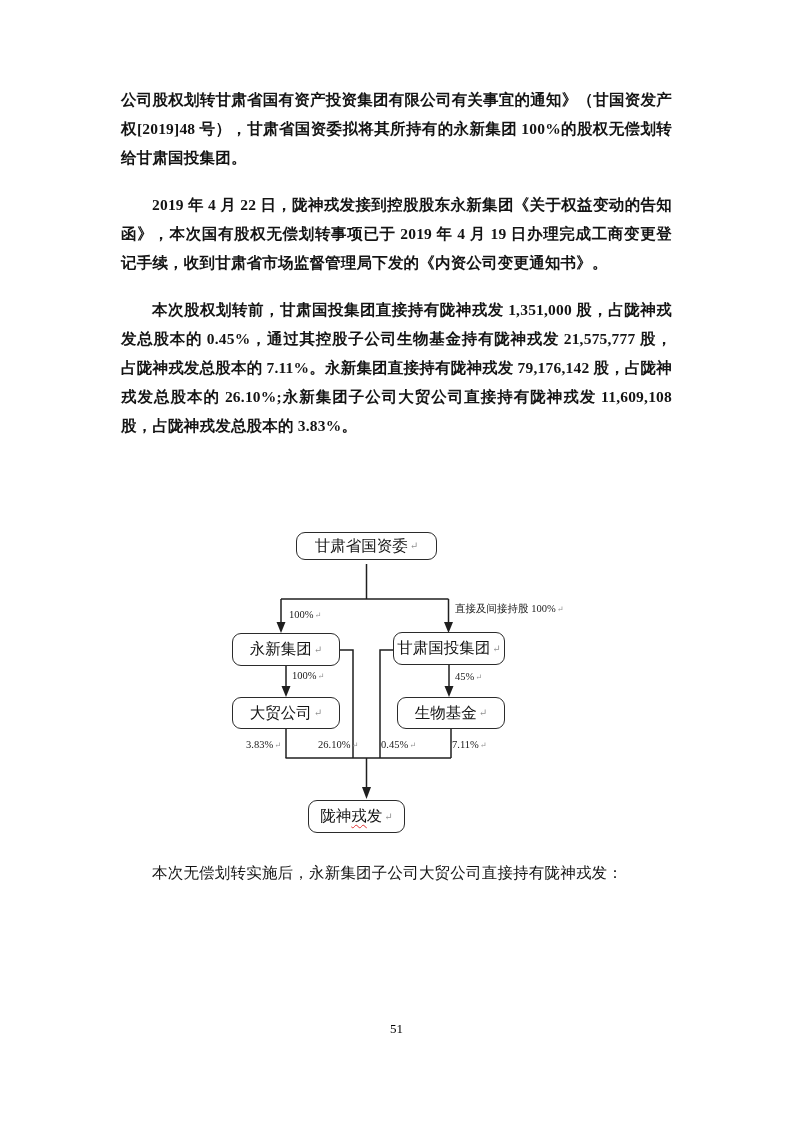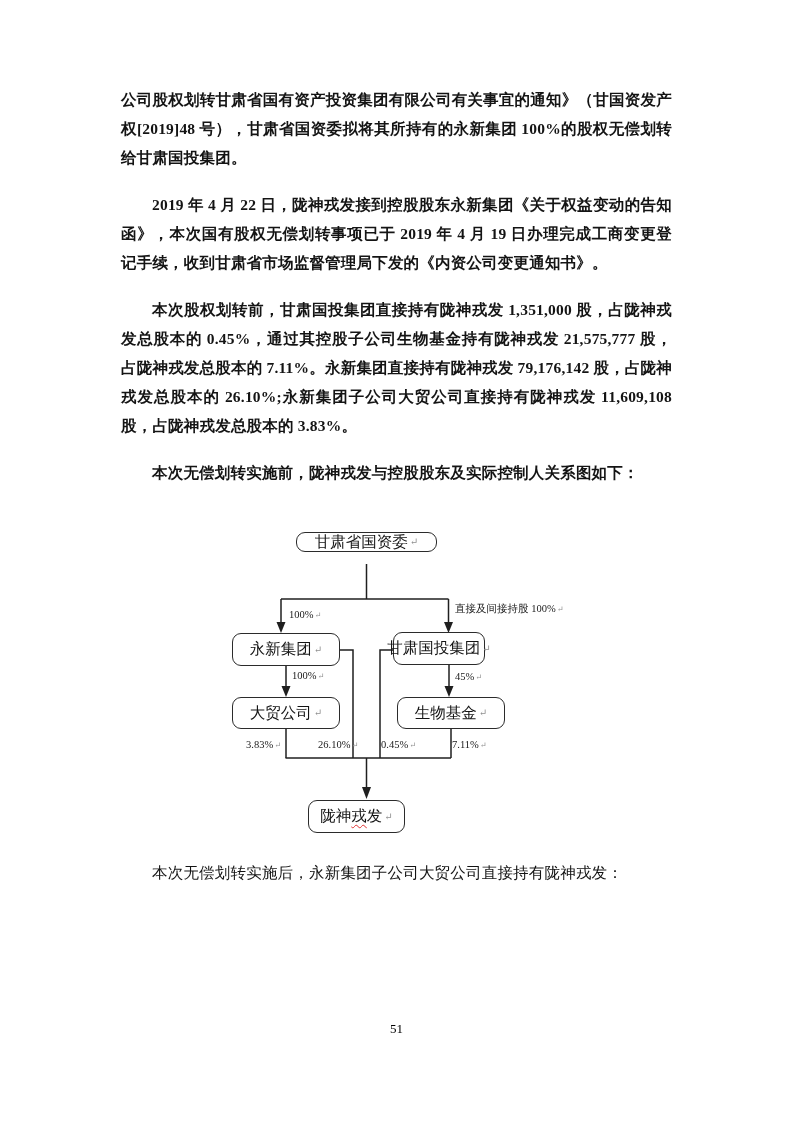--- a/index.html
+++ b/index.html
@@ -40,21 +40,20 @@
 </style>
 </head>
 <body>
 
 <div class="page">
 
   <div class="content">
     <p class="para">公司股权划转甘肃省国有资产投资集团有限公司有关事宜的通知》（甘国资发产权[2019]48 号），甘肃省国资委拟将其所持有的永新集团 100%的股权无偿划转给甘肃国投集团。</p>
     <p class="para indent">2019 年 4 月 22 日，陇神戎发接到控股股东永新集团《关于权益变动的告知函》，本次国有股权无偿划转事项已于 2019 年 4 月 19 日办理完成工商变更登记手续，收到甘肃省市场监督管理局下发的《内资公司变更通知书》。</p>
     <p class="para indent">本次股权划转前，甘肃国投集团直接持有陇神戎发 1,351,000 股，占陇神戎发总股本的 0.45%，通过其控股子公司生物基金持有陇神戎发 21,575,777 股，占陇神戎发总股本的 7.11%。永新集团直接持有陇神戎发 79,176,142 股，占陇神戎发总股本的 26.10%;永新集团子公司大贸公司直接持有陇神戎发 11,609,108 股，占陇神戎发总股本的 3.83%。</p>
-    <p class="para indent">本次无偿划转实施前，陇神戎发与控股股东及实际控制人关系图如下：</p>
   </div>
 
   <div>
     <svg class="diagram-svg" width="793" height="1122" viewBox="0 0 793 1122" xmlns="http://www.w3.org/2000/svg">
       <g stroke="#1f1f1f" stroke-width="1.5" fill="none">
         <line x1="366.5" y1="564" x2="366.5" y2="599"></line>
         <line x1="281" y1="599" x2="448.5" y2="599"></line>
         <line x1="281" y1="599" x2="281" y2="624"></line>
         <line x1="448.5" y1="599" x2="448.5" y2="624"></line>
         <line x1="286" y1="666" x2="286" y2="688"></line>
@@ -68,31 +67,31 @@
       </g>
       <g fill="#1f1f1f" stroke="none">
         <polygon points="276.5,622 285.5,622 281,633"></polygon>
         <polygon points="444,622 453,622 448.5,633"></polygon>
         <polygon points="281.5,686 290.5,686 286,697"></polygon>
         <polygon points="444.5,686 453.5,686 449,697"></polygon>
         <polygon points="362,787 371,787 366.5,799"></polygon>
       </g>
     </svg>
 
-    <div class="node" style="left:296px;top:532px;width:141px;height:20px;">
+    <div class="node" style="left:296px;top:532px;width:141px;height:28px;">
       <span>甘肃省国资委</span>
         <span class="pmark">↵</span>
     </div>
 
     <div class="node" style="left:232px;top:633px;width:108px;height:33px;text-align:right;">
       <span>永新集团</span>
         <span class="pmark">↵</span>
     </div>
 
-    <div class="node" style="left:393px;top:632px;width:92px;height:33px;">
+    <div class="node" style="left:393px;top:632px;width:112px;height:33px;">
       <span>甘肃国投集团</span>
         <span class="pmark">↵</span>
     </div>
 
     <div class="node" style="left:232px;top:697px;width:108px;height:32px;">
       <span>大贸公司</span>
         <span class="pmark">↵</span>
     </div>
 
     <div class="node" style="left:397px;top:697px;width:108px;height:32px;">

